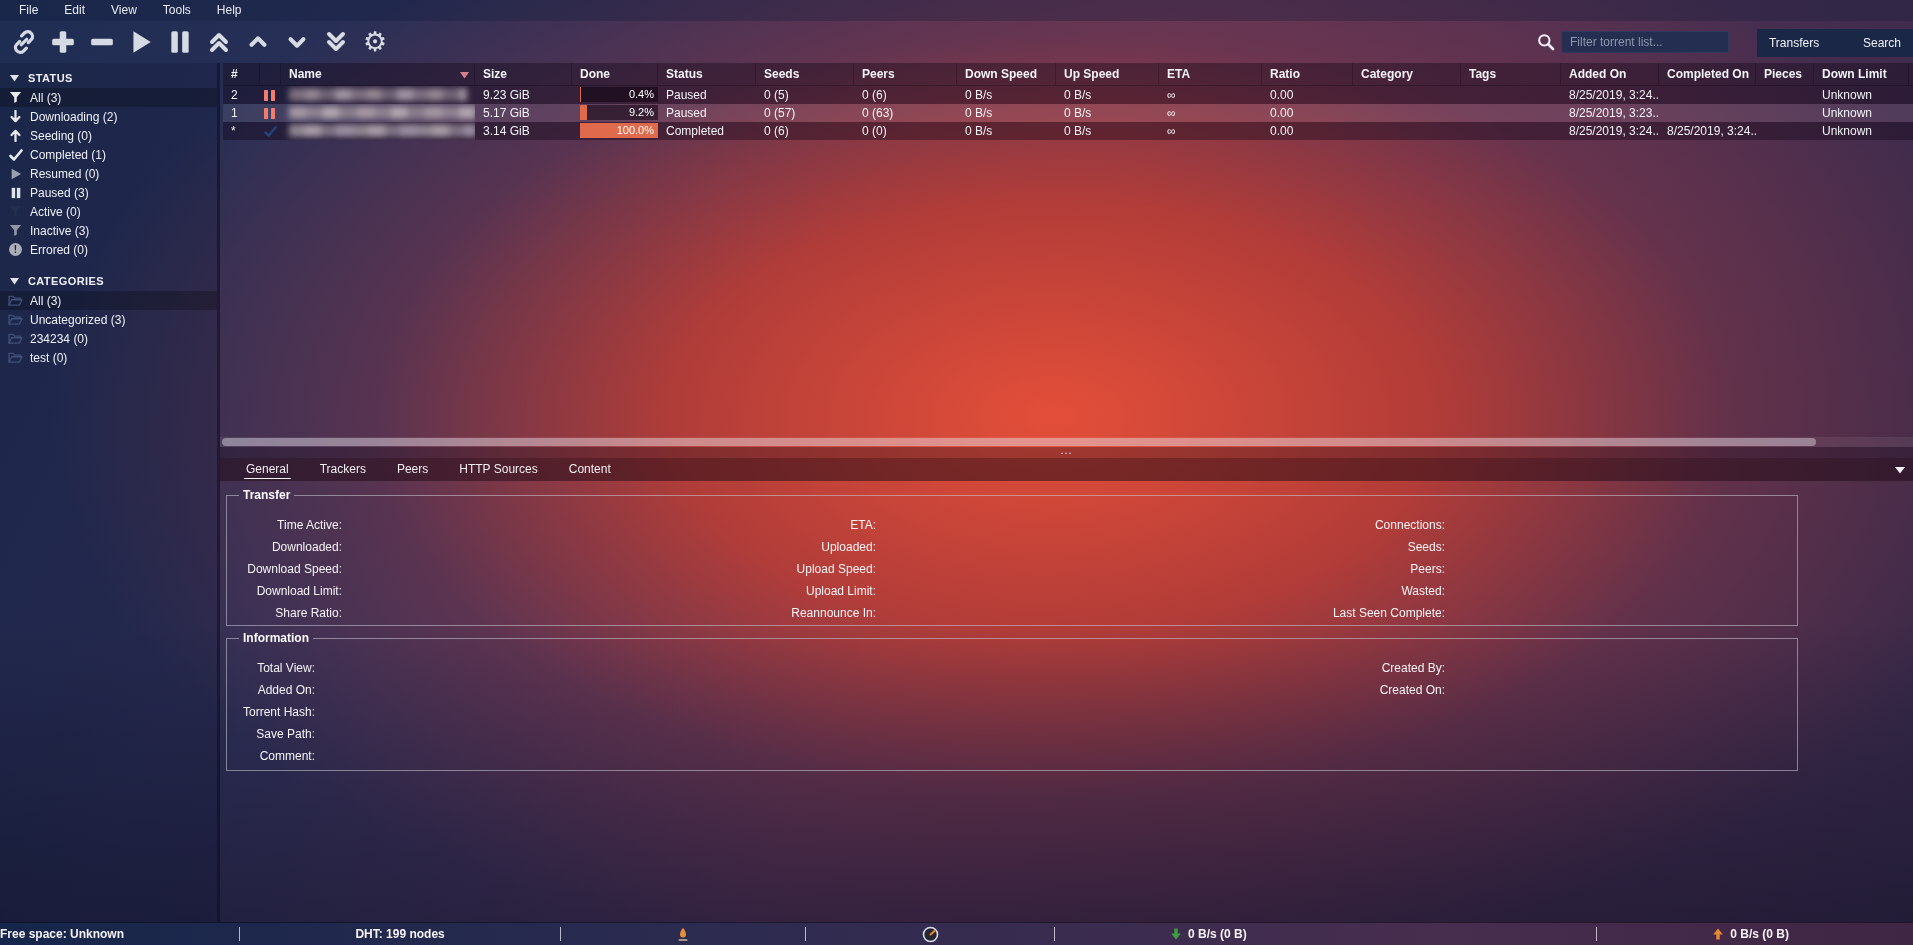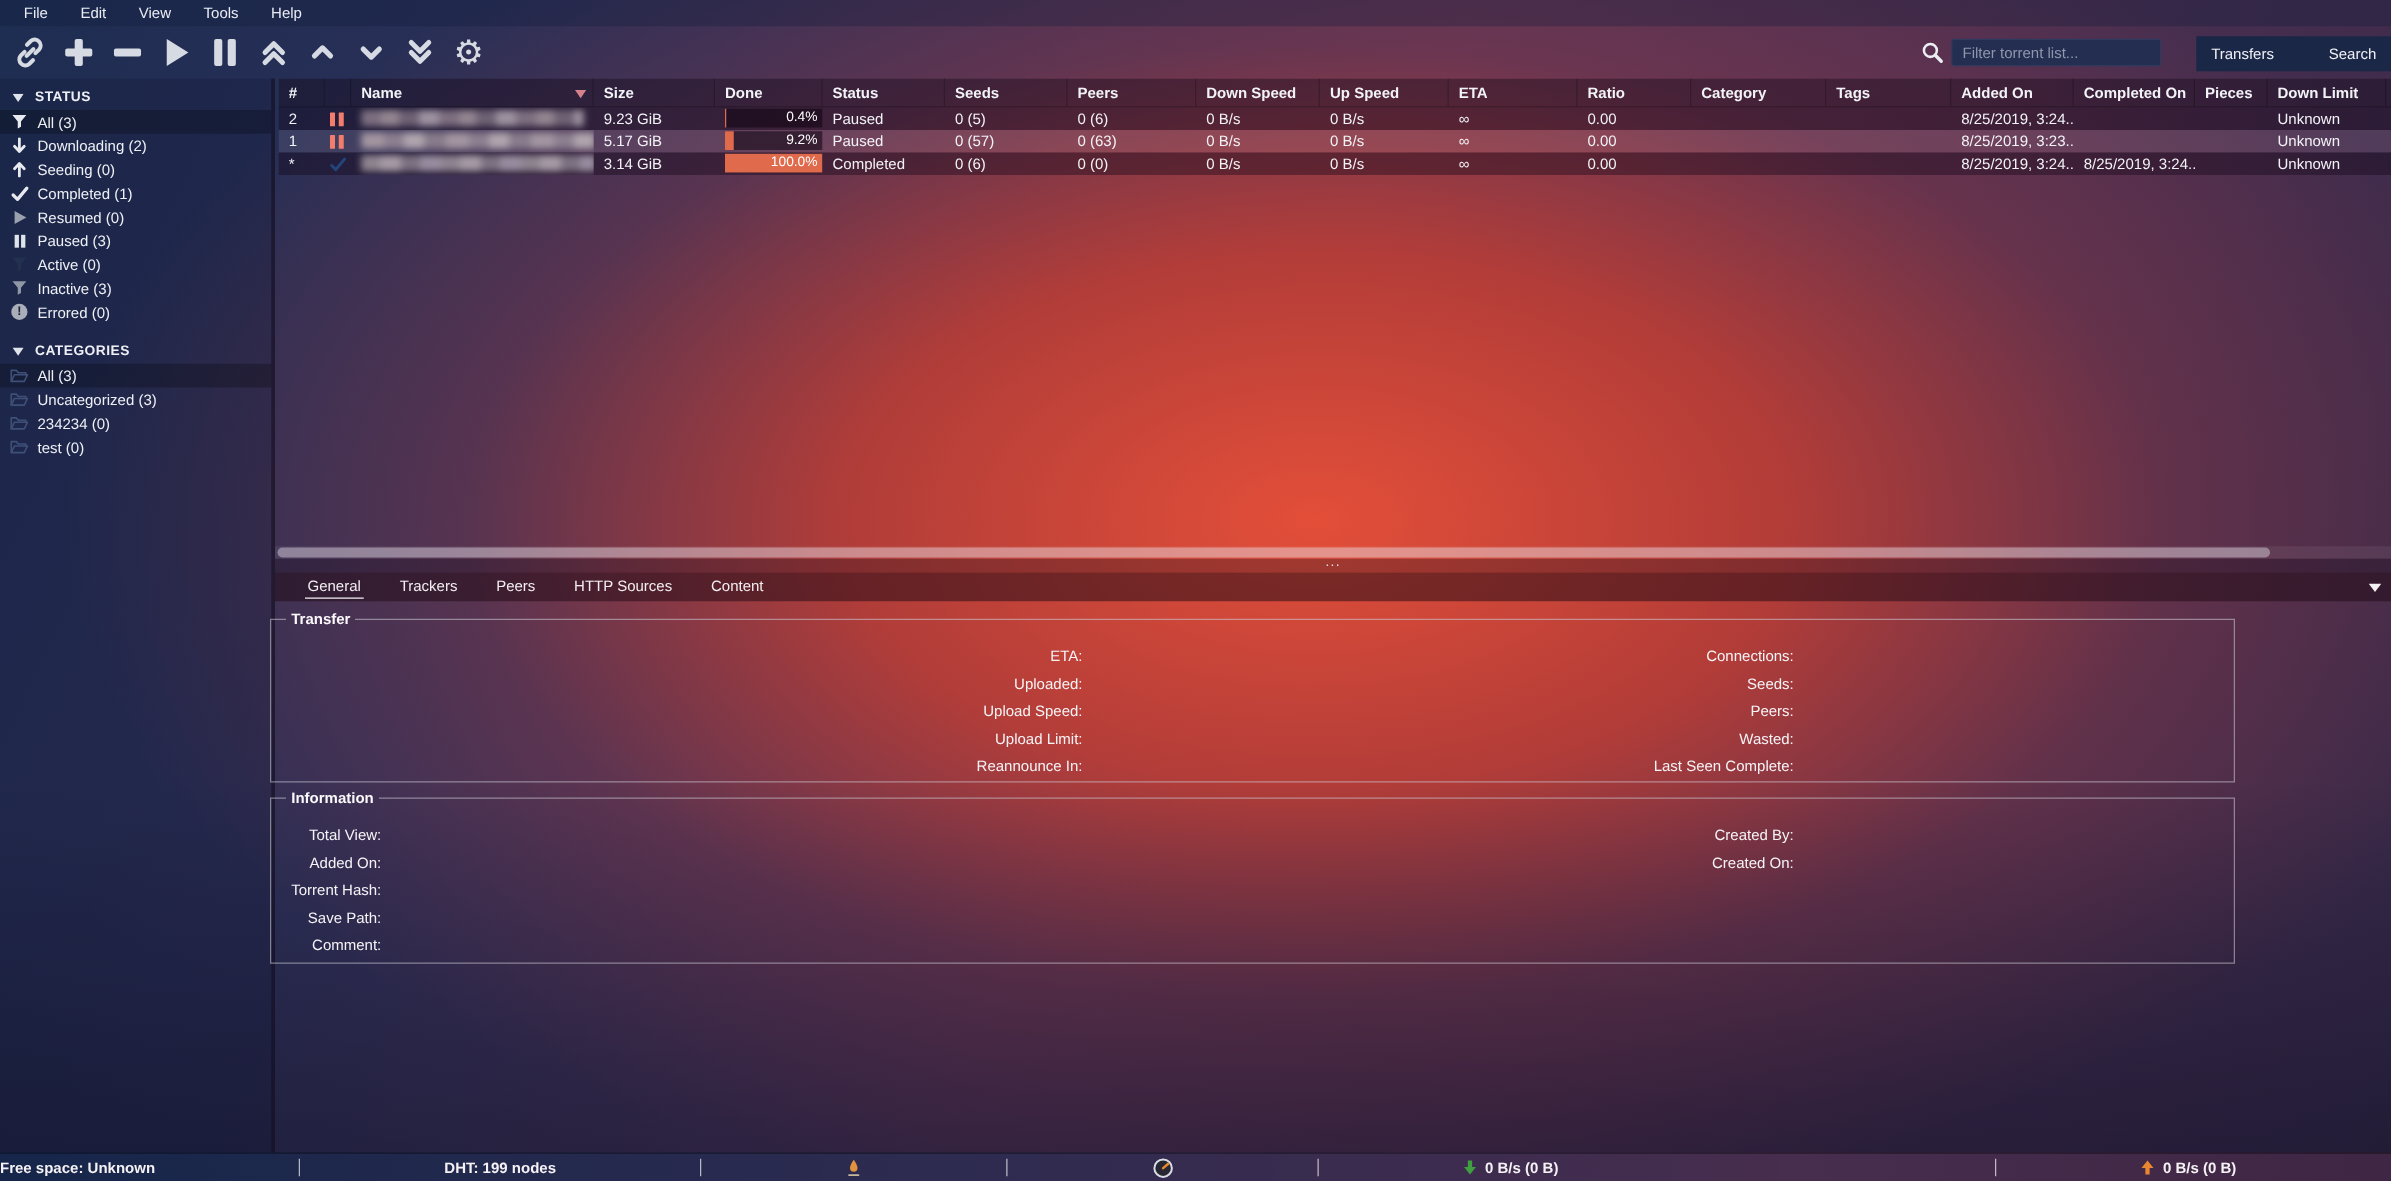--- a/index.html
+++ b/index.html
@@ -73,21 +73,21 @@
   .splitter{ position:absolute; left:220px; right:0; top:447px; height:11px; background:rgba(20,10,25,0.30);
     text-align:center; font-size:11px; line-height:7px; color:#e8e3ec; letter-spacing:1px; cursor:row-resize; }
 
   
   .tabbar{ position:absolute; left:220px; right:0; top:458px; height:23px; background:rgba(33,9,21,0.52);
     display:flex; align-items:center; gap:27px; padding-left:24px; }
   .dtab{ font-size:12px; color:#f2eef2; position:relative; line-height:23px; padding:0 2px; }
   .dtab.active::after{ content:""; position:absolute; left:0; right:0; bottom:2px; height:1px; background:#f4f1f4; }
   .tab-caret{ position:absolute; right:8px; top:8px; }
 
-  fieldset.box{ position:absolute; left:216px; width:1572px; border:1px solid rgba(205,205,215,0.55); padding:0; }
+  fieldset.box{ position:absolute; left:226px; width:1572px; border:1px solid rgba(205,205,215,0.55); padding:0; }
   fieldset.box legend{ font-size:12px; font-weight:bold; color:#fbf9fb; margin-left:12px; padding:0 4px; }
   .box-transfer{ top:488px; height:138px; }
   .box-info{ top:631px; height:140px; }
   .fcol{ position:absolute; top:12px; }
   .frow{ height:22px; line-height:22px; font-size:12px; text-align:right; color:#f6f3f6; }
   .t-c1{ left:0; width:115px; } .t-c2{ left:400px; width:249px; } .t-c3{ left:900px; width:318px; }
   .i-c1{ left:0; width:88px; }  .i-c2{ left:400px; width:249px; } .i-c3{ left:900px; width:318px; }
 
   
   .statusbar{ position:absolute; left:0; bottom:0; width:100%; height:23px;
@@ -444,20 +444,27 @@
     <div class="dtab">Peers</div>
     <div class="dtab">HTTP Sources</div>
     <div class="dtab">Content</div>
     <svg class="tab-caret" width="10" height="8" viewBox="0 0 10 8">
         <path d="M0 1 H10 L5 7.5 Z" fill="#f4f1f4"></path>
       </svg>
   </div>
 
   <fieldset class="box box-transfer">
     <legend>Transfer</legend>
+    <div class="fcol t-c1">
+      <div class="frow">Time Active:</div>
+      <div class="frow">Downloaded:</div>
+      <div class="frow">Download Speed:</div>
+      <div class="frow">Download Limit:</div>
+      <div class="frow">Share Ratio:</div>
+    </div>
     <div class="fcol t-c2">
       <div class="frow">ETA:</div>
       <div class="frow">Uploaded:</div>
       <div class="frow">Upload Speed:</div>
       <div class="frow">Upload Limit:</div>
       <div class="frow">Reannounce In:</div>
     </div>
     <div class="fcol t-c3">
       <div class="frow">Connections:</div>
       <div class="frow">Seeds:</div>

